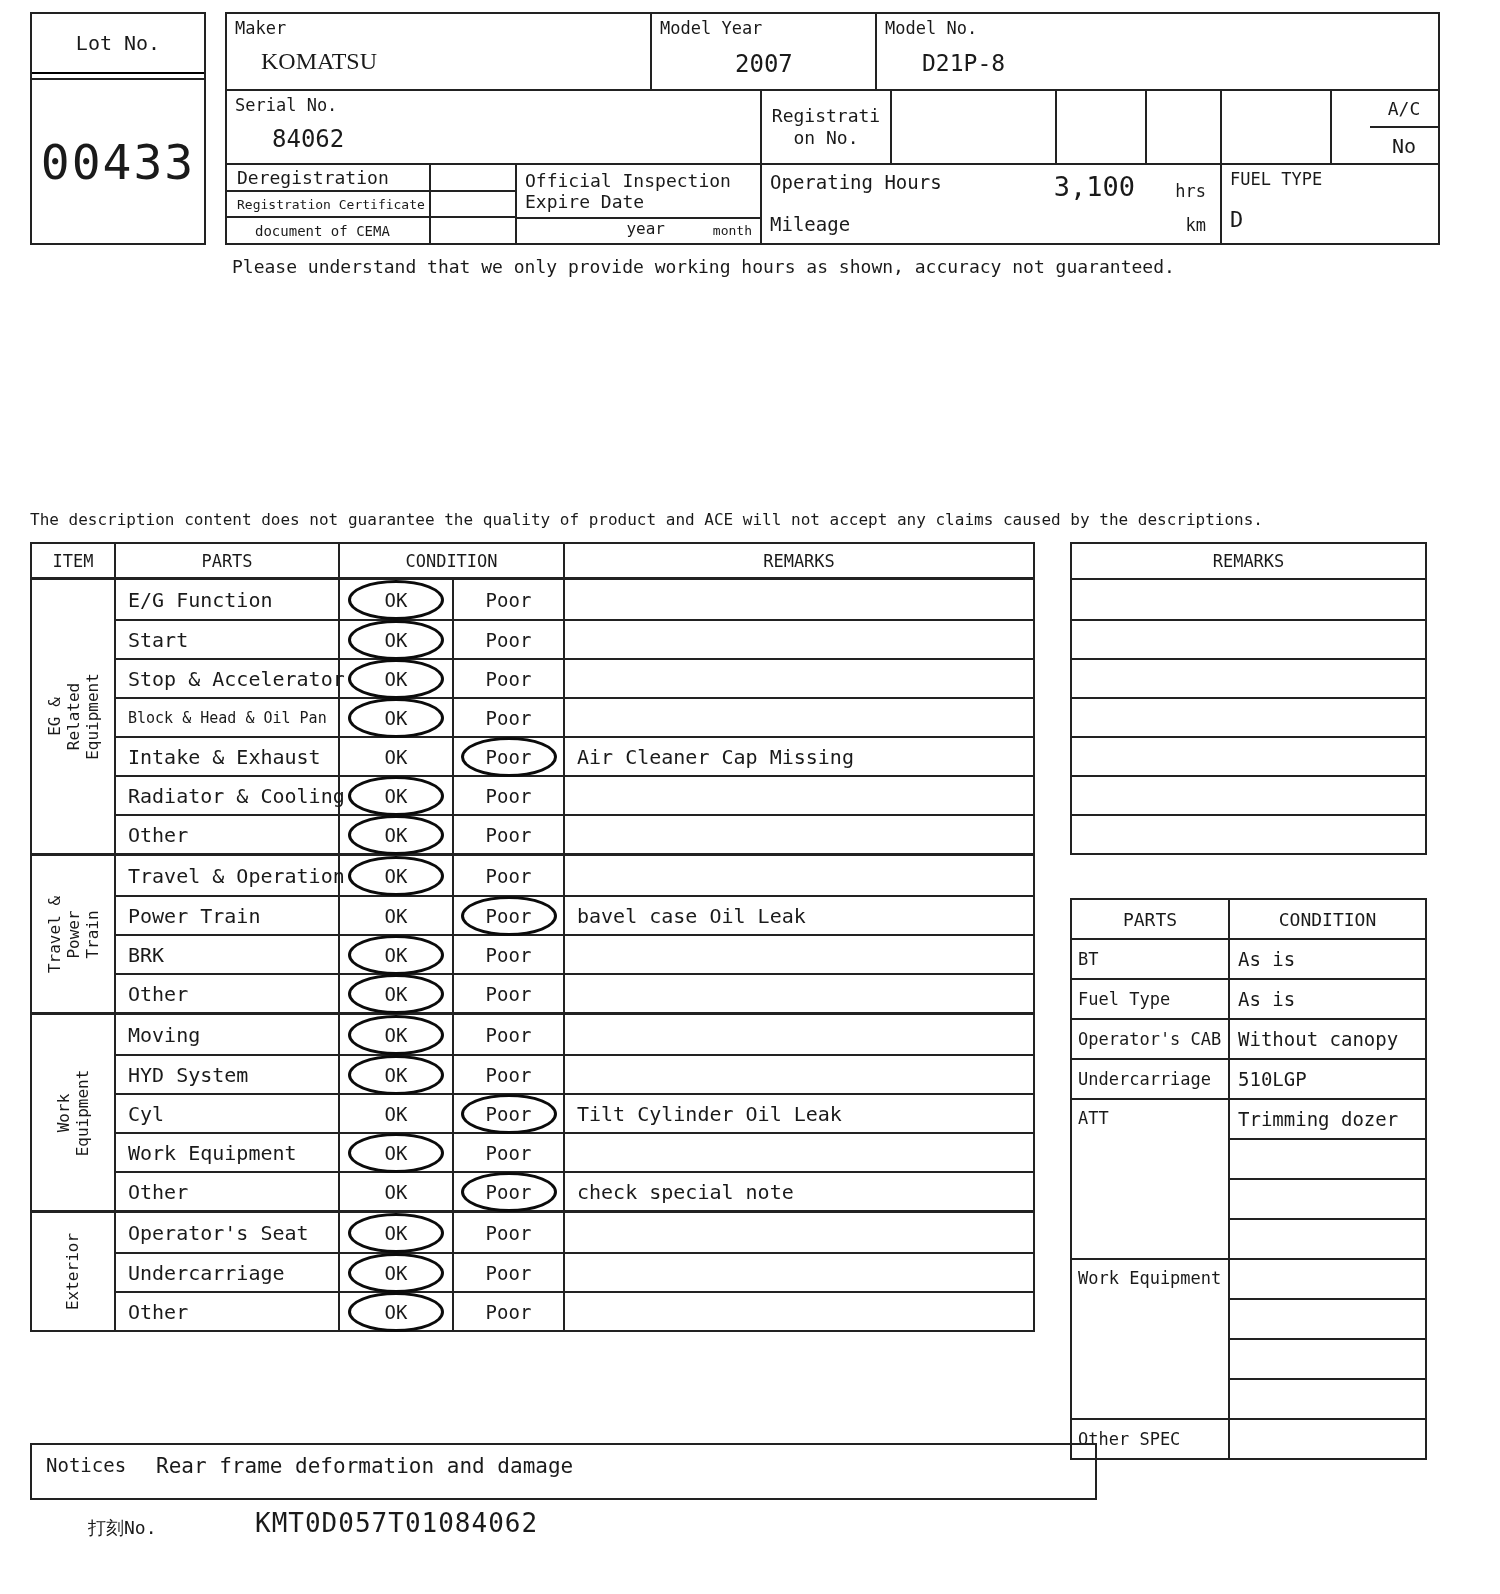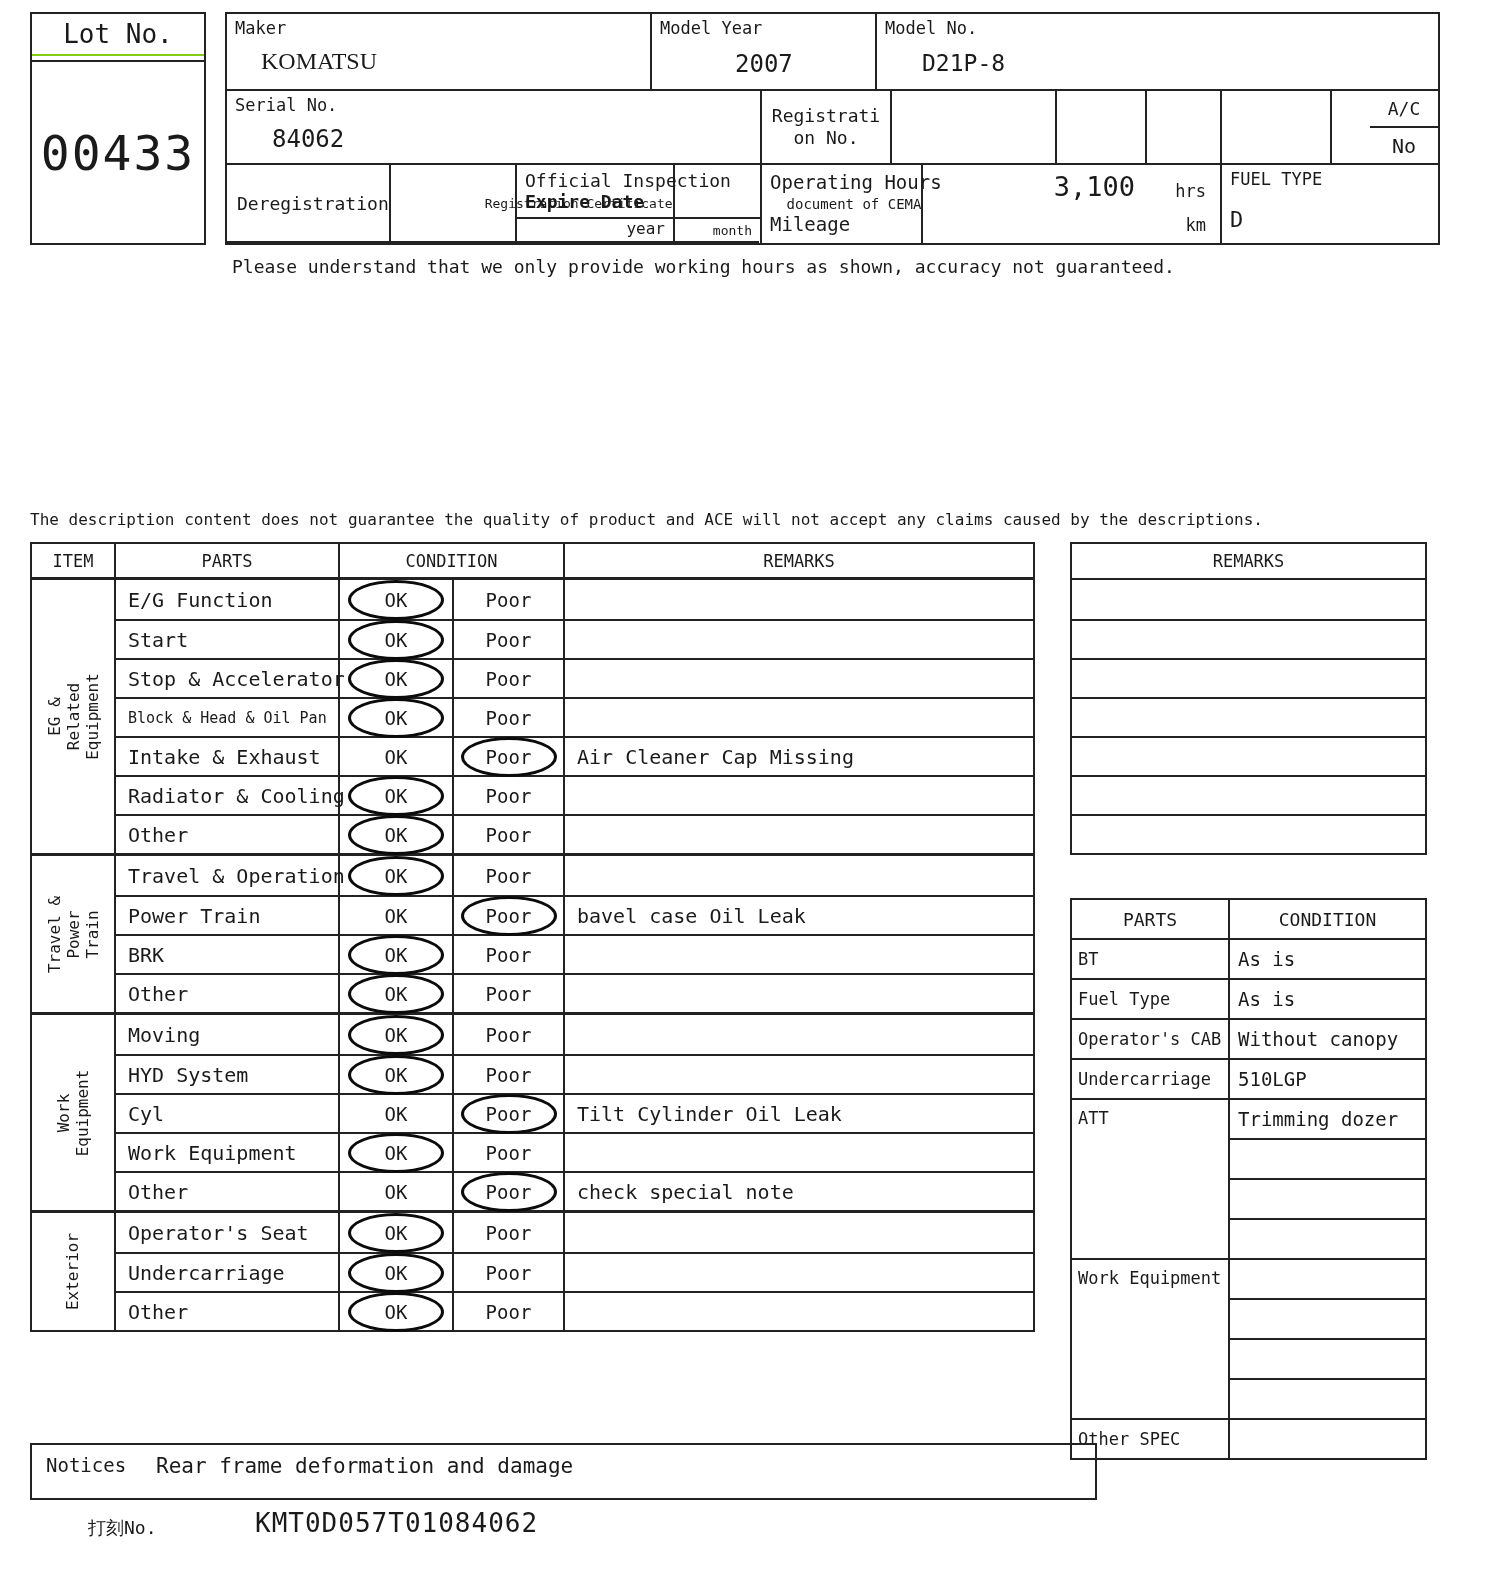--- a/index.html
+++ b/index.html
@@ -3,22 +3,22 @@
 <meta charset="utf-8">
 <style>
   * { margin:0; padding:0; box-sizing:border-box; }
   html,body { background:#ffffff; }
   body { font-family:"DejaVu Sans Mono","Liberation Mono",monospace; color:#1a1a1a; }
   .page { position:relative; width:1500px; height:1594px; background:#ffffff; overflow:hidden; }
 
   
   .lot-box { position:absolute; left:30px; top:12px; width:176px; height:233px;
              border:2px solid #222; display:flex; flex-direction:column; }
-  .lot-label { height:42px; display:flex; align-items:center; justify-content:center;
-               font-size:26px; border-bottom:2px solid #84cc16; }
+  .lot-label { height:60px; display:flex; align-items:center; justify-content:center;
+               font-size:20px; border-bottom:2px solid #000000; }
   .lot-dline { height:6px; border-bottom:2px solid #222; }
   .lot-value { flex:1; display:flex; align-items:center; justify-content:center;
                font-size:48px; letter-spacing:2px; }
 
   .hdr-table { position:absolute; left:225px; top:12px; width:1215px; height:233px;
                border:2px solid #222; display:flex; flex-direction:column; }
   .hrow { display:flex; min-height:0; }
   .hrow1 { height:77px; border-bottom:2px solid #222; }
   .hrow2 { height:74px; border-bottom:2px solid #222; }
   .hrow3 { flex:1; }
@@ -29,30 +29,30 @@
 
   .w-maker { width:425px; } .w-my { width:225px; } .w-mn { flex:1; }
   .w-serial { width:535px; } .w-regno { width:130px; }
   .w-e1 { width:165px; } .w-e2 { width:90px; } .w-e3 { width:75px; } .w-e4 { width:110px; }
   .w-ac { flex:1; display:flex; flex-direction:column;padding-left:38px; }
   .ac-top { flex:1; border-bottom:2px solid #222; display:flex; align-items:center; justify-content:center; font-size:18px; }
   .ac-bot { flex:1; display:flex; align-items:center; justify-content:center; font-size:20px; }
   .regno-lab { width:100%; height:100%; display:flex; align-items:center; justify-content:center;
                text-align:center; font-size:18px; line-height:22px; white-space:pre-line; }
 
-  .w-docs { width:290px; display:flex; flex-direction:row; }
+  .w-docs { width:290px; display:flex; flex-direction:column; }
   .doc-row { flex:1; display:flex; border-bottom:2px solid #222; }
   .doc-row:last-child { border-bottom:none; }
   .doc-lab { flex:1; display:flex; align-items:center; padding-left:10px; white-space:nowrap; }
   .doc-box { width:86px; border-left:2px solid #222; }
   .f-dereg { font-size:18px; } .f-regcert { font-size:13px; } .f-cema { font-size:14px; padding-left:28px; }
 
   .w-official { width:245px; }
   .official-l1 { position:absolute; top:5px; left:8px; font-size:18px; white-space:nowrap; }
-  .official-l2 { position:absolute; top:26px; left:8px; font-size:18px; white-space:nowrap;font-weight:bold; }
+  .official-l2 { position:absolute; top:26px; left:8px; font-size:18px; white-space:nowrap; }
   .official-div { position:absolute; top:52px; left:0; right:0; border-top:2px solid #222; }
   .official-year { position:absolute; bottom:5px; right:95px; font-size:16px; }
   .official-month { position:absolute; bottom:5px; right:8px; font-size:13px; }
 
   .w-ophrs { width:460px; }
   .ophrs-lab { position:absolute; top:6px; left:8px; font-size:19px; }
   .ophrs-val { position:absolute; top:6px; right:85px; font-size:27px; }
   .ophrs-unit { position:absolute; top:16px; right:14px; font-size:17px; }
   .mile-lab { position:absolute; bottom:8px; left:8px; font-size:19px; }
   .mile-unit { position:absolute; bottom:8px; right:14px; font-size:17px; }

